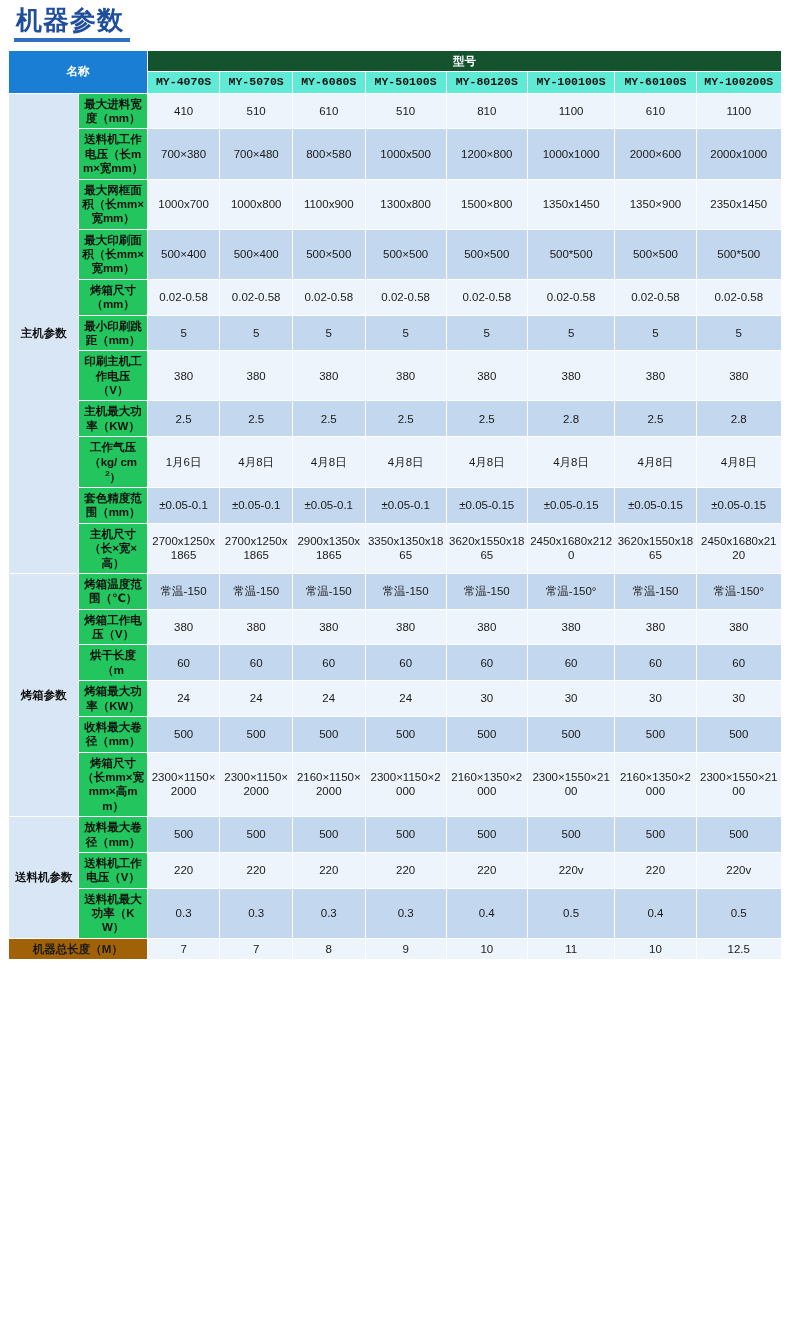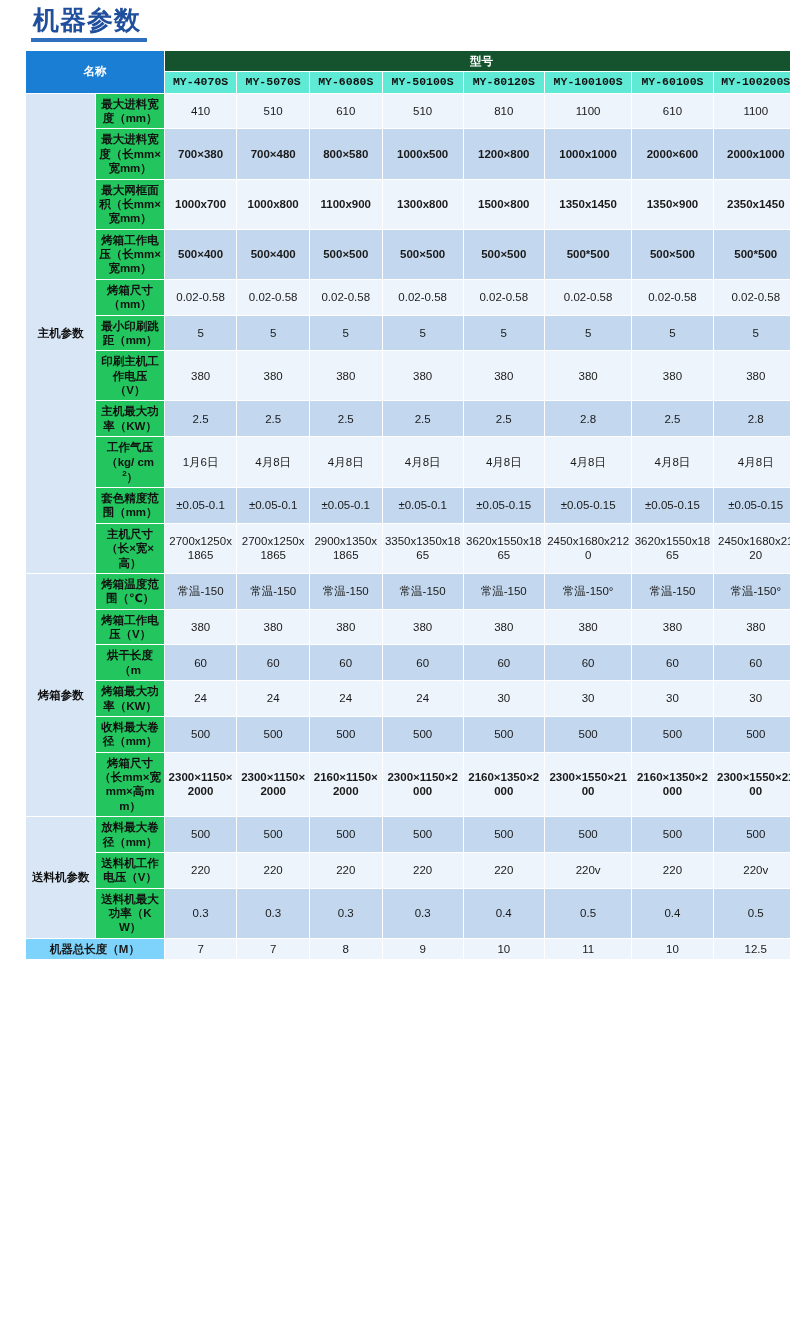--- a/index.html
+++ b/index.html
@@ -2,21 +2,21 @@
 <html><head>
 <meta charset="utf-8">
 <style>
   html,body{margin:0;padding:0;background:#ffffff;}
   body{
     font-family:"Liberation Sans","DejaVu Sans",sans-serif;
     width:790px;
     color:#1a1a1a;
     -webkit-font-smoothing:antialiased;
   }
-  .page{width:626px;position:relative;padding-left:17px;}
+  .page{width:626px;position:relative;}
 
   
   .title-wrap{
     padding:6px 0 4px 14px;
   }
   .title{
     display:inline-block;
     font-size:26px;
     font-weight:bold;
     color:#1f4e9c;
@@ -75,23 +75,23 @@
   .rowlabel{
     background:#22c55e;
     font-size:11.5px;
     font-weight:bold;
     color:#111;
     width:62px;
     padding:3px 1px;
   }
   .cell-a{background:#eef4fb;}
   .cell-b{background:#c3d7ee;}
-  .bold{font-weight:bold;margin-top:32px;}
+  .bold{font-weight:normal;margin-top:32px;}
   sup{font-size:8px;}
-  .totalrow td{background:#7dd3fc;font-weight:bold;font-size:12px;}
+  .totalrow td{background:#a16207;font-weight:bold;font-size:12px;}
   .totalrow td.val{background:#eef4fb;font-weight:normal;font-size:11.5px;}
 </style>
 </head>
 <body>
 
 <div class="page">
 
   <div class="title-wrap">
     <span class="title">机器参数</span>
   </div>
@@ -132,21 +132,21 @@
           <td class="cell-a">410</td>
           <td class="cell-a">510</td>
           <td class="cell-a">610</td>
           <td class="cell-a">510</td>
           <td class="cell-a">810</td>
           <td class="cell-a">1100</td>
           <td class="cell-a">610</td>
           <td class="cell-a">1100</td>
         </tr>
         <tr>
-          <td class="rowlabel">最大进料宽度（长mm×宽mm）</td>
+          <td class="rowlabel">送料机工作电压（长mm×宽mm）</td>
           <td class="cell-b bold">700×380</td>
           <td class="cell-b bold">700×480</td>
           <td class="cell-b bold">800×580</td>
           <td class="cell-b bold">1000x500</td>
           <td class="cell-b bold">1200×800</td>
           <td class="cell-b bold">1000x1000</td>
           <td class="cell-b bold">2000×600</td>
           <td class="cell-b bold">2000x1000</td>
         </tr>
         <tr>
@@ -154,21 +154,21 @@
           <td class="cell-a bold">1000x700</td>
           <td class="cell-a bold">1000x800</td>
           <td class="cell-a bold">1100x900</td>
           <td class="cell-a bold">1300x800</td>
           <td class="cell-a bold">1500×800</td>
           <td class="cell-a bold">1350x1450</td>
           <td class="cell-a bold">1350×900</td>
           <td class="cell-a bold">2350x1450</td>
         </tr>
         <tr>
-          <td class="rowlabel">烤箱工作电压（长mm×宽mm）</td>
+          <td class="rowlabel">最大印刷面积（长mm×宽mm）</td>
           <td class="cell-b bold">500×400</td>
           <td class="cell-b bold">500×400</td>
           <td class="cell-b bold">500×500</td>
           <td class="cell-b bold">500×500</td>
           <td class="cell-b bold">500×500</td>
           <td class="cell-b bold">500*500</td>
           <td class="cell-b bold">500×500</td>
           <td class="cell-b bold">500*500</td>
         </tr>
         <tr>

